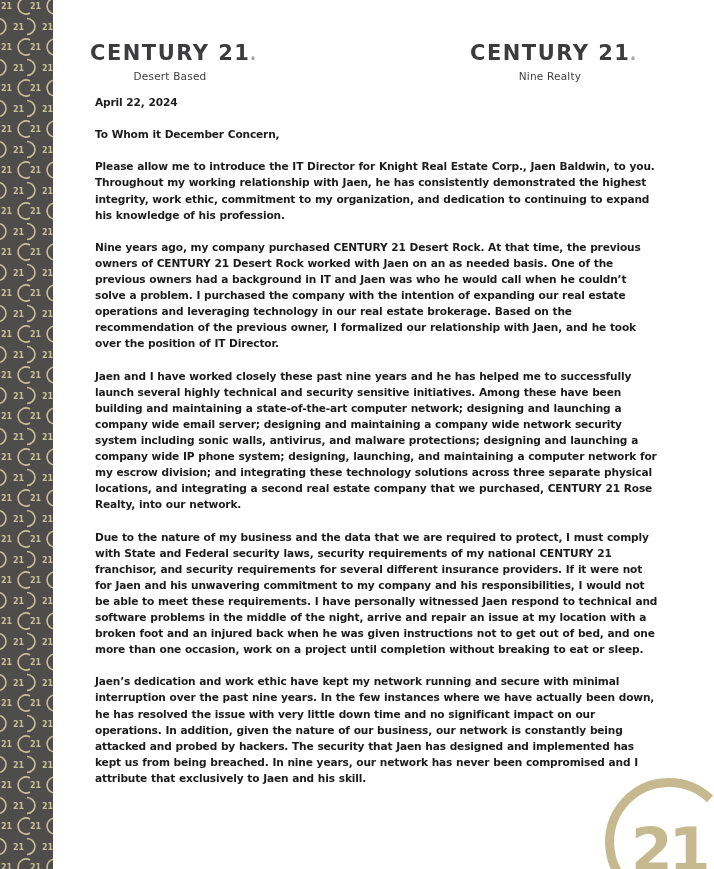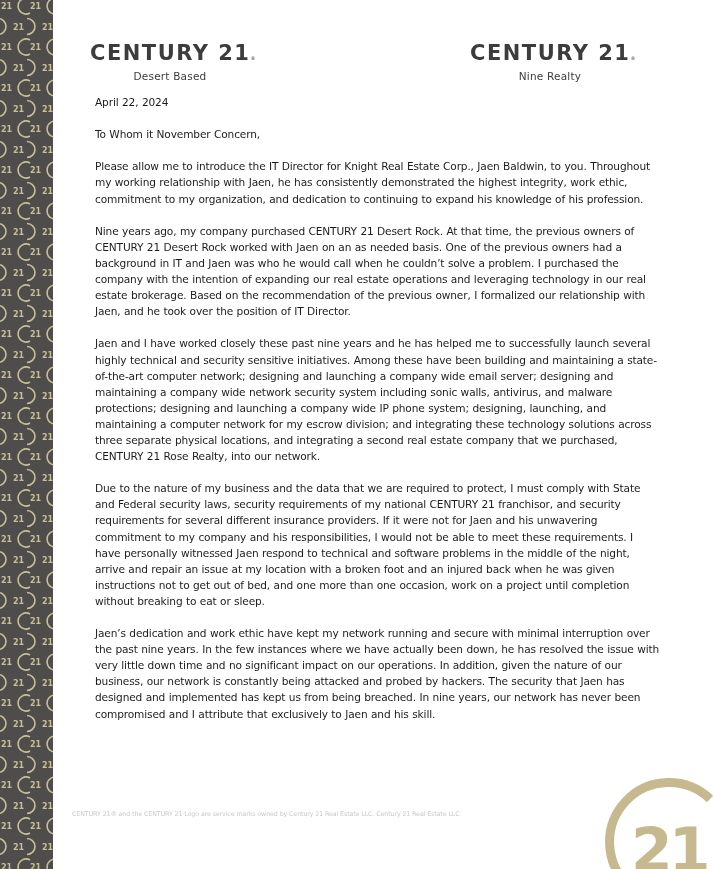--- a/index.html
+++ b/index.html
@@ -64,20 +64,21 @@
     width: 565px;
     font-family: "DejaVu Sans", sans-serif;
     font-size: 10.6px;
     line-height: 16.1px;
     color: #1c1c1c;
     letter-spacing: -0.15px;
     word-spacing: 0.3px;
   }
   .letter p {
     margin: 0 0 16.1px 0;
+    font-weight: bold;
   }
   .footer-legal {
     position: absolute;
     left: 72px;
     top: 810px;
     width: 480px;
     font-family: "DejaVu Sans", sans-serif;
     font-size: 6.4px;
     line-height: 8.6px;
     color: #c9c9c9;
@@ -457,30 +458,29 @@
   <div class="office">Desert Based</div>
 </div>
 
 <div class="logo" id="logo-right">
   <div class="brand"><span>CENTURY 21</span><span class="tm">®</span></div>
   <div class="office">Nine Realty</div>
 </div>
 
 <div class="letter">
   <p>April 22, 2024</p>
-  <p>To Whom it November Concern,</p>
+  <p>To Whom it December Concern,</p>
   <p>Please allow me to introduce the IT Director for Knight Real Estate Corp., Jaen Baldwin, to you. Throughout my working relationship with Jaen, he has consistently demonstrated the highest integrity, work ethic, commitment to my organization, and dedication to continuing to expand his knowledge of his profession.</p>
   <p>Nine years ago, my company purchased CENTURY 21 Desert Rock. At that time, the previous owners of CENTURY 21 Desert Rock worked with Jaen on an as needed basis. One of the previous owners had a background in IT and Jaen was who he would call when he couldn’t solve a problem. I purchased the company with the intention of expanding our real estate operations and leveraging technology in our real estate brokerage. Based on the recommendation of the previous owner, I formalized our relationship with Jaen, and he took over the position of IT Director.</p>
   <p>Jaen and I have worked closely these past nine years and he has helped me to successfully launch several highly technical and security sensitive initiatives. Among these have been building and maintaining a state-of-the-art computer network; designing and launching a company wide email server; designing and maintaining a company wide network security system including sonic walls, antivirus, and malware protections; designing and launching a company wide IP phone system; designing, launching, and maintaining a computer network for my escrow division; and integrating these technology solutions across three separate physical locations, and integrating a second real estate company that we purchased, CENTURY 21 Rose Realty, into our network.</p>
   <p>Due to the nature of my business and the data that we are required to protect, I must comply with State and Federal security laws, security requirements of my national CENTURY 21 franchisor, and security requirements for several different insurance providers. If it were not for Jaen and his unwavering commitment to my company and his responsibilities, I would not be able to meet these requirements. I have personally witnessed Jaen respond to technical and software problems in the middle of the night, arrive and repair an issue at my location with a broken foot and an injured back when he was given instructions not to get out of bed, and one more than one occasion, work on a project until completion without breaking to eat or sleep.</p>
   <p>Jaen’s dedication and work ethic have kept my network running and secure with minimal interruption over the past nine years. In the few instances where we have actually been down, he has resolved the issue with very little down time and no significant impact on our operations. In addition, given the nature of our business, our network is constantly being attacked and probed by hackers. The security that Jaen has designed and implemented has kept us from being breached. In nine years, our network has never been compromised and I attribute that exclusively to Jaen and his skill.</p>
 </div>
 
 <div class="footer-legal">
-  <div>CENTURY 21® and the CENTURY 21 Logo are service marks owned by Century 21 Real Estate LLC. Century 21 Real Estate LLC</div>
 </div>
 
 <div class="seal">
   <svg width="130" height="110" viewBox="0 0 130 110">
     <path id="seal-arc" d="M112 24 A58 58 0 1 0 30 110" fill="none" stroke-width="9" stroke-linecap="butt" stroke="#c6b98f"></path>
     <text id="seal-text" x="33" y="96" font-family="DejaVu Sans, sans-serif" font-weight="bold" font-size="60" letter-spacing="-4" fill="#c6b98f">21</text>
   </svg>
 </div>
 
 </body></html>

